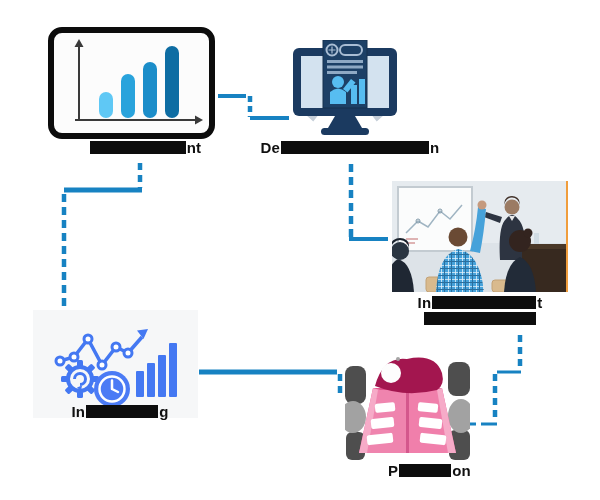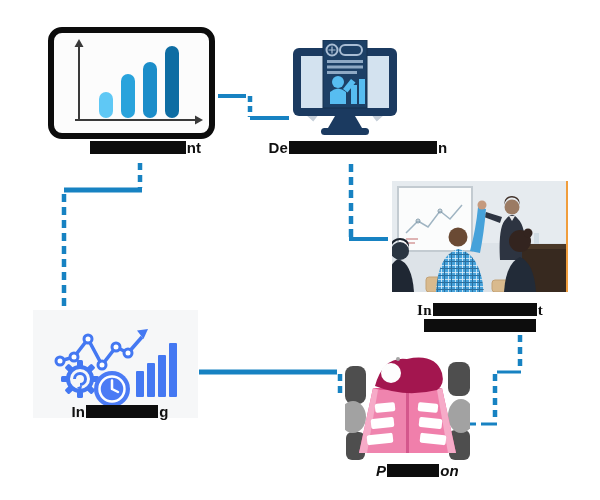--- a/index.html
+++ b/index.html
@@ -14,24 +14,24 @@
     display:flex;align-items:center;justify-content:center;}
   .card-reporting{left:33px;top:310px;width:165px;height:108px;background:#f6f7f8;
     display:flex;align-items:center;justify-content:center;}
 
   
   .nlabel{position:absolute;font-weight:700;font-size:15px;color:#101010;
     text-align:center;letter-spacing:.2px;line-height:16px;white-space:nowrap;}
   .redact{display:inline-block;background:#0d0d0d;height:13px;vertical-align:-1px;margin:0 1px;}
 
   #label-analytics{left:55px;top:140px;width:180px;}
-  #label-dashboard{left:258px;top:140px;width:200px;}
-  #label-training{left:400px;top:302px;width:160px;font-family:Liberation Serif, serif;}
+  #label-dashboard{left:250px;top:140px;width:200px;}
+  #label-training{left:400px;top:295px;width:160px;}
   #label-reporting{left:35px;top:404px;width:170px;}
-  #label-presentation{left:350px;top:463px;width:135px;font-style:italic;}
+  #label-presentation{left:362px;top:463px;width:135px;}
 
   #connector-layer{left:0;top:0;pointer-events:none;}
 </style>
 </head>
 <body>
 
 <div class="canvas">
 
   <svg id="connector-layer" class="abs" width="600" height="500" viewBox="0 0 600 500">
     <g stroke="#1782c2" fill="none">

